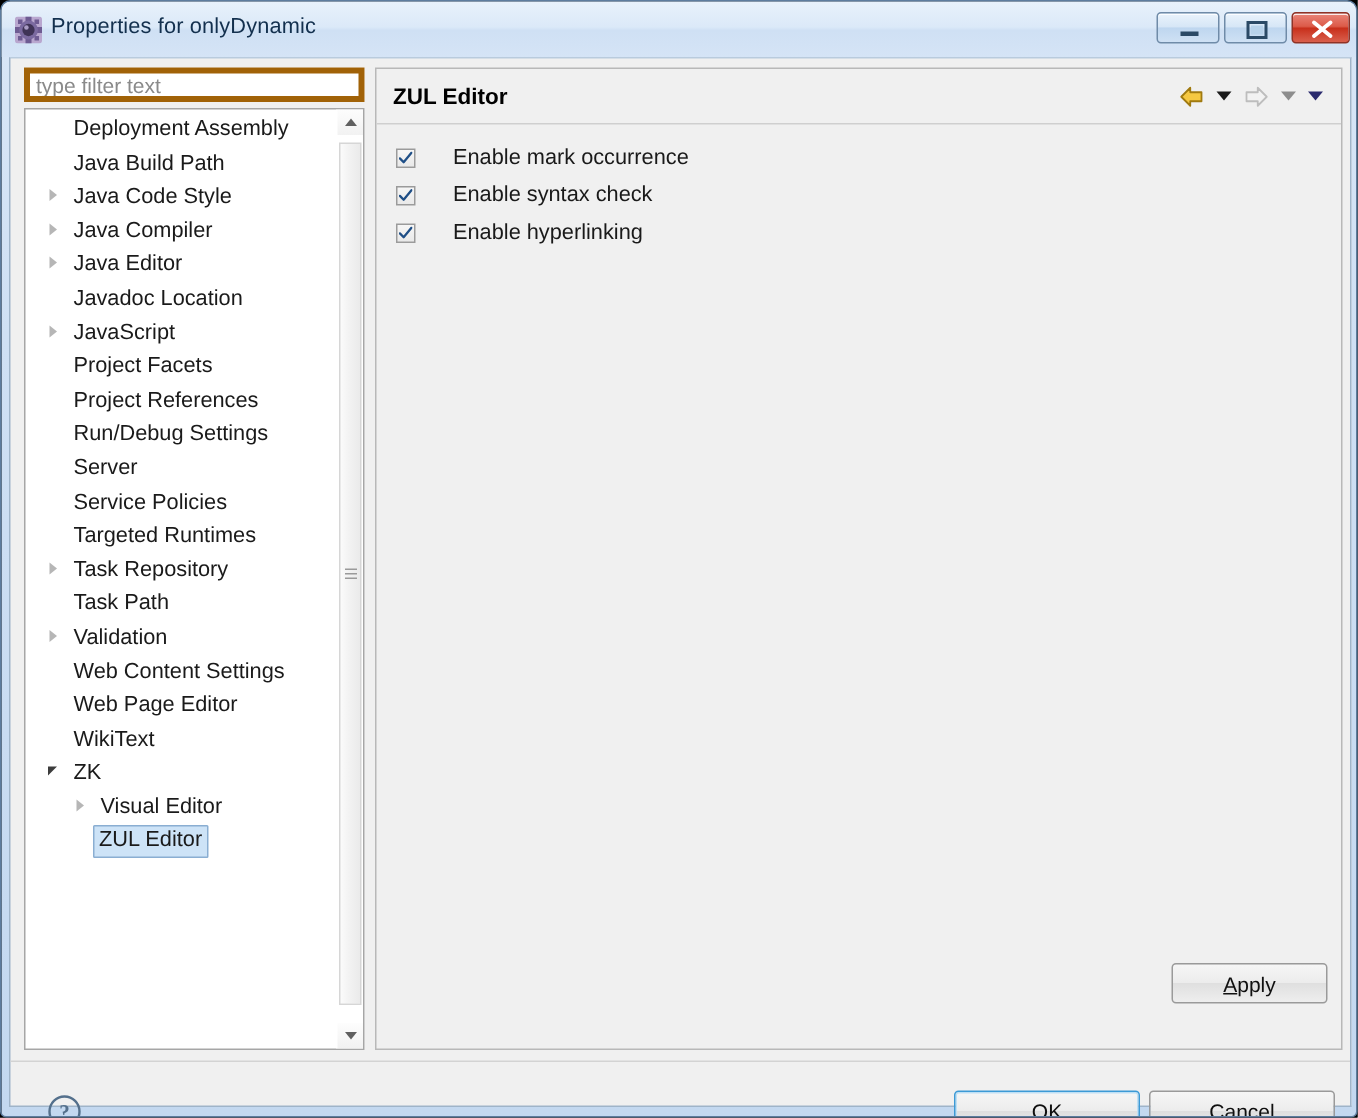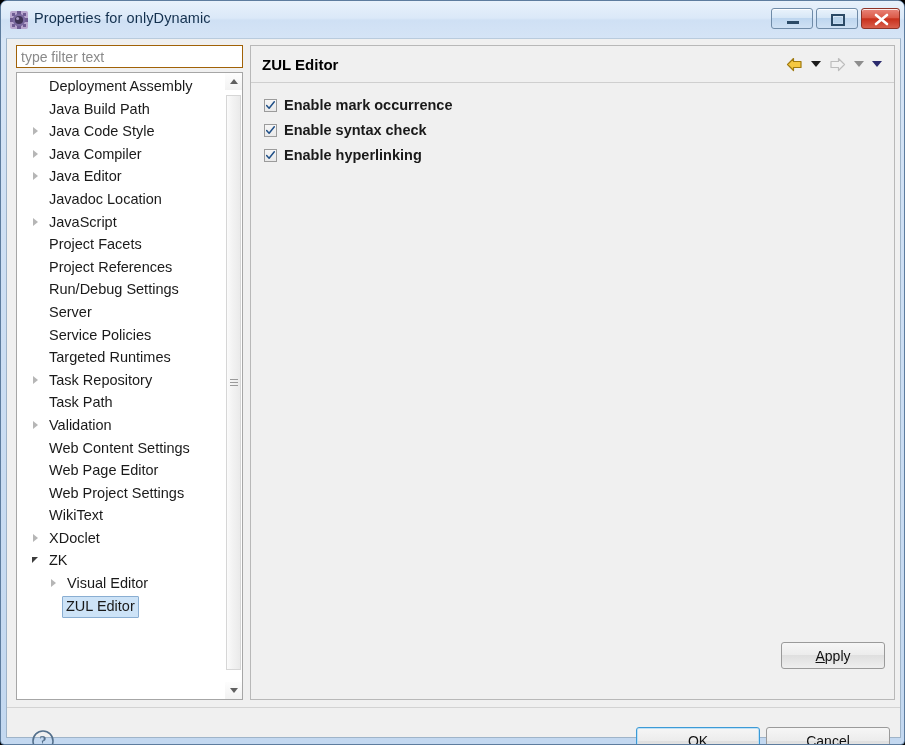--- a/index.html
+++ b/index.html
@@ -77,21 +77,21 @@
     border-top: 1px solid #b9cbdd;
     box-sizing: border-box;
   }
 
   
   #filter-input {
     position: absolute;
     left: 9px; top: 6px;
     width: 227px; height: 23px;
     box-sizing: border-box;
-    border: 1px solid #a16207;
+    border: 4px solid #a16207;
     background: #ffffff;
     font-family: "Liberation Sans", sans-serif;
     font-size: 14px;
     color: #222;
     padding: 0 4px;
     outline: none;
   }
   #filter-input::placeholder { color: #8a8a8a; opacity: 1; }
 
   
@@ -270,25 +270,24 @@
   .cbox {
     position: relative;
     width: 13px; height: 13px;
     box-sizing: border-box;
     border: 1px solid #9b9b9b;
     background: linear-gradient(to bottom, #f6f6f6, #e9e9e9);
     flex: 0 0 auto;
   }
   .cbox svg { position: absolute; left: 1px; top: 1px; }
   .cblabel {
-    margin-left: 7px;
+    margin-left: 25px;
     font-size: 14.5px;
     color: #1a1a1a;
     white-space: nowrap;
-    font-weight: bold;
   }
 
   
   .btn {
     position: absolute;
     box-sizing: border-box;
     border: 1px solid #9a9a9a;
     border-radius: 3px;
     background: linear-gradient(to bottom, #f6f6f6 0%, #ececec 48%, #dfdfdf 50%, #eeeeee 100%);
     font-family: "Liberation Sans", sans-serif;
@@ -441,29 +440,21 @@
           <div class="tree-item lvl0">
             <span class="arrow"></span>
             <span class="tlabel">Web Content Settings</span>
           </div>
           <div class="tree-item lvl0">
             <span class="arrow"></span>
             <span class="tlabel">Web Page Editor</span>
           </div>
           <div class="tree-item lvl0">
             <span class="arrow"></span>
-            <span class="tlabel">Web Project Settings</span>
-          </div>
-          <div class="tree-item lvl0">
-            <span class="arrow"></span>
             <span class="tlabel">WikiText</span>
-          </div>
-          <div class="tree-item lvl0">
-            <span class="arrow"><span class="caret-collapsed"></span></span>
-            <span class="tlabel">XDoclet</span>
           </div>
           <div class="tree-item lvl0">
             <span class="arrow"><span class="caret-expanded"></span></span>
             <span class="tlabel">ZK</span>
           </div>
           <div class="tree-item lvl1">
             <span class="arrow"><span class="caret-collapsed"></span></span>
             <span class="tlabel">Visual Editor</span>
           </div>
           <div class="tree-item lvl1 selected">

